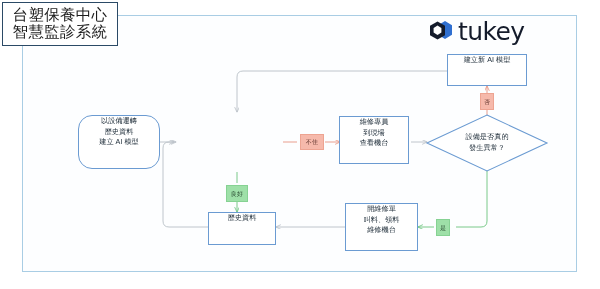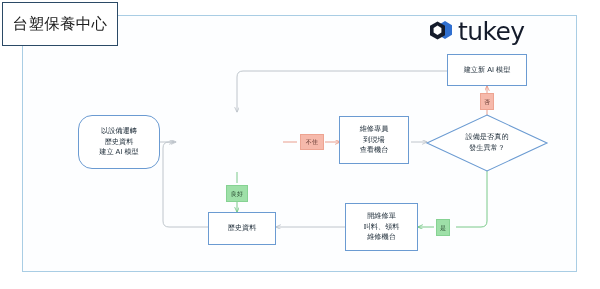--- a/index.html
+++ b/index.html
@@ -69,21 +69,21 @@
     line-height: 1;
   }
 
   
   .node {
     position: absolute;
     box-sizing: border-box;
     display: flex;
     flex-direction: column;
     align-items: center;
-    justify-content: center;
+    justify-content: flex-start;
     text-align: center;
     color: #22303c;
     font-size: 7.2px;
     line-height: 1.48;
     background: #ffffff;
     z-index: 12;
   }
   .node .nline { white-space: nowrap; }
   .rect {
     border: 1.1px solid #6b9bd2;
@@ -248,15 +248,16 @@
     <svg width="26" height="26" viewBox="0 0 26 26">
       <polygon points="17,3 24,7.2 24,16.8 17,21 10,16.8 10,7.2" fill="#2f6fd0"></polygon>
       <polygon points="9.5,3.4 17,7.8 17,17.2 9.5,21.6 2,17.2 2,7.8" fill="#141b2b"></polygon>
       <polygon points="9.5,7.6 13.4,9.9 13.4,14.6 9.5,16.9 5.6,14.6 5.6,9.9" fill="#ffffff"></polygon>
     </svg>
     <span class="logo-text">tukey</span>
   </div>
 
   <div id="title-plaque">
     <span class="tline">台塑保養中心</span>
+    <span class="tline">智慧監診系統</span>
   </div>
 
 </div>
 
 </body></html>

